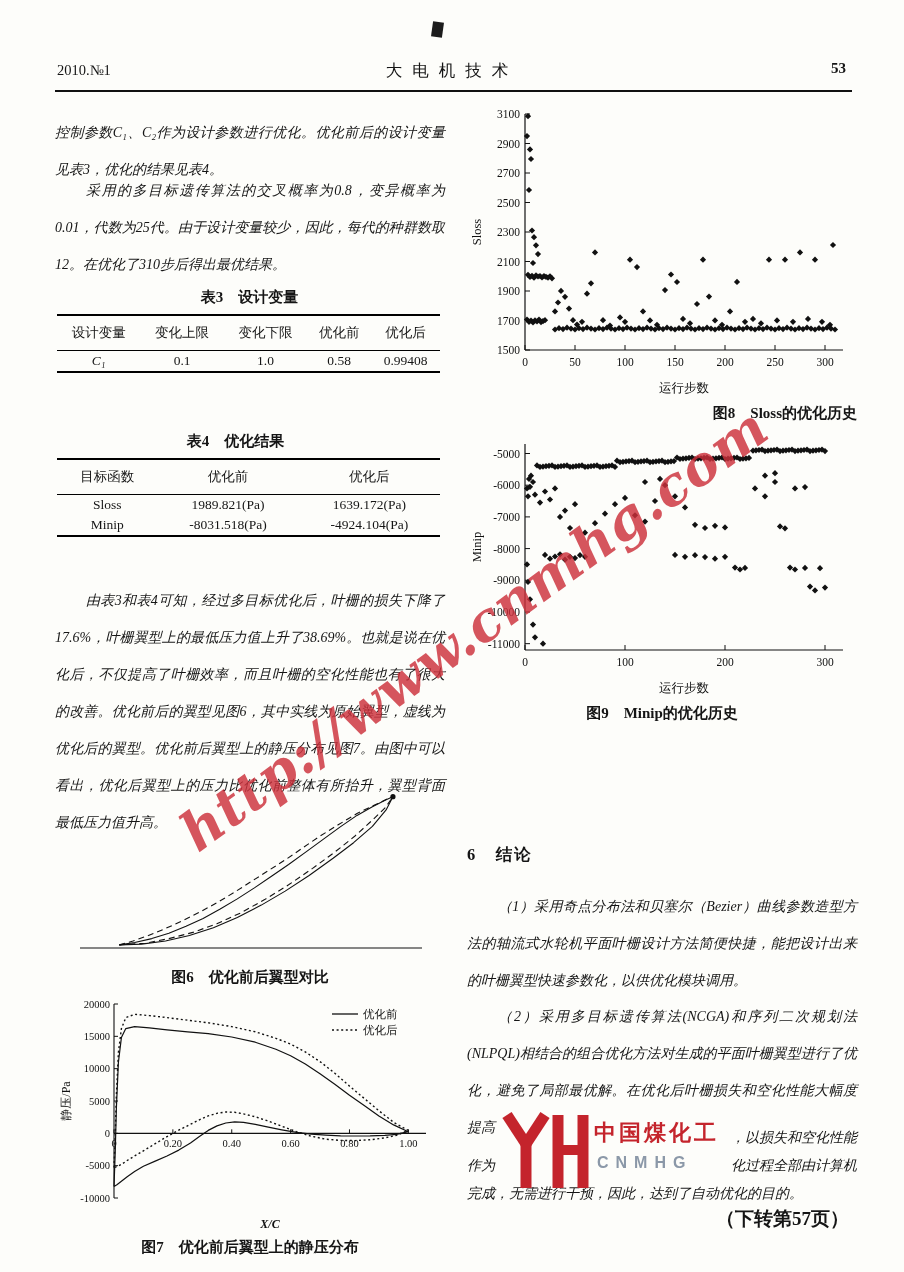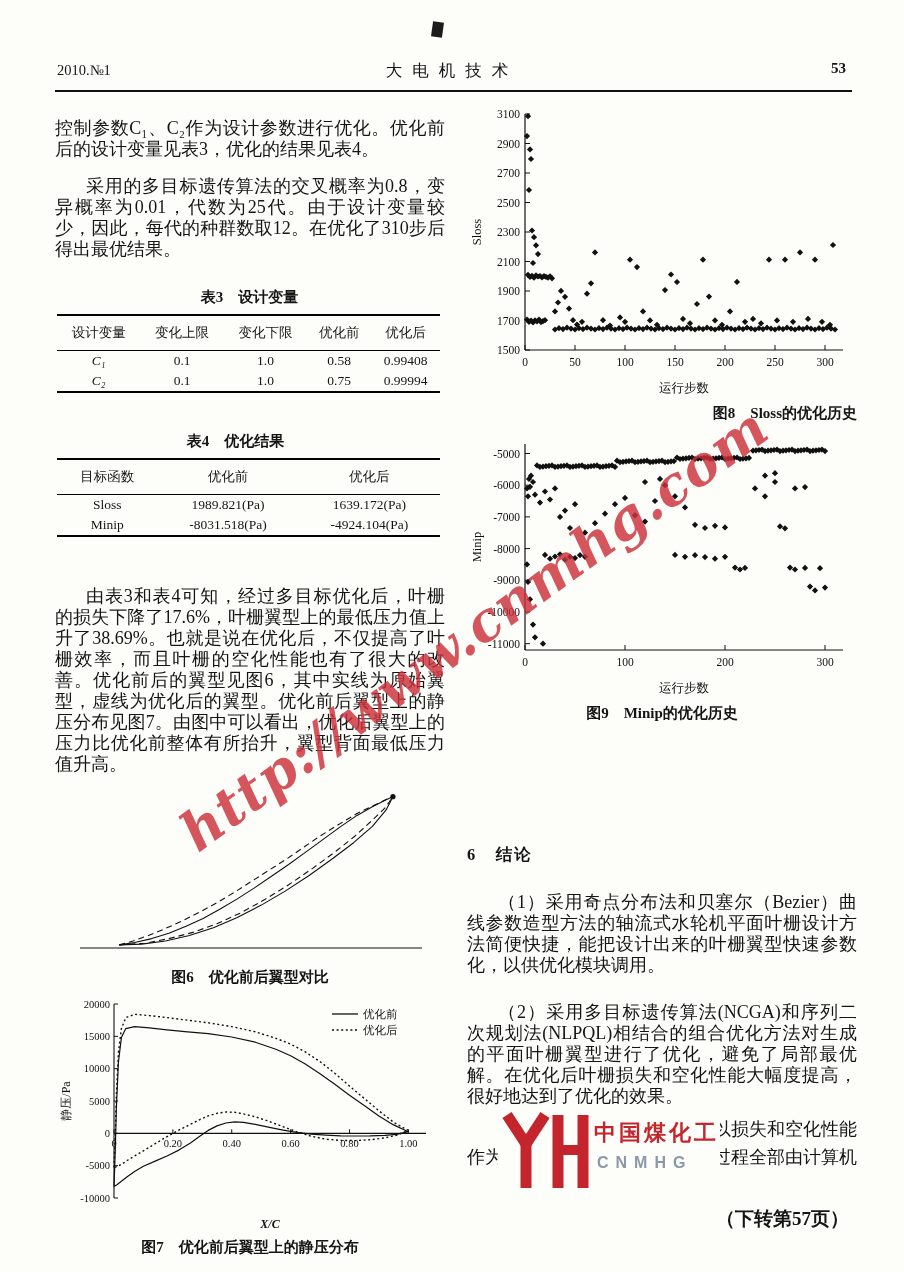--- a/index.html
+++ b/index.html
@@ -3,21 +3,21 @@
 <meta charset="utf-8">
 <style>
   html,body{margin:0;padding:0;background:#888;}
   .page{position:relative;width:904px;height:1272px;margin:0 auto;background:#fdfdfa;overflow:hidden;
         font-family:"Liberation Serif","DejaVu Serif",serif;color:#151515;}
   .ink-mark{position:absolute;left:432px;top:22px;width:11px;height:15px;background:#1c1c1c;transform:rotate(8deg);}
   .hdr-no{position:absolute;left:57px;top:62px;font-size:14.5px;font-family:Liberation Serif, serif;}
   .hdr-title{position:absolute;left:0;top:60px;width:100%;text-align:center;font-size:16.5px;letter-spacing:10px;}
   .hdr-page{position:absolute;right:58px;top:60px;font-size:15px;font-weight:700;}
   .hdr-rule{position:absolute;left:55px;right:52px;top:90px;border-top:2px solid #111;}
-  .para{position:absolute;width:390px;font-size:18px;line-height:21px;text-align:justify;}
+  .para{position:absolute;width:390px;font-size:14px;line-height:37px;text-align:justify;font-style:italic;}
   .indent{text-indent:31px;}
   .tbl-title{position:absolute;width:385px;text-align:center;font-weight:700;font-size:15px;}
   .ptable{position:absolute;width:383px;border-collapse:collapse;font-size:13.5px;
           border-top:2.2px solid #000;border-bottom:2.2px solid #000;}
   .ptable thead th{border-bottom:1.2px solid #000;font-weight:400;padding:8px 2px;text-align:center;}
   .ptable td{padding:2px 2px;text-align:center;}
   .var-cell{font-style:italic;}
   .caption{position:absolute;width:390px;text-align:center;font-weight:700;font-size:15px;}
   .sec-heading{position:absolute;font-weight:700;font-size:16.5px;letter-spacing:2px;}
   svg.fig{position:absolute;}
@@ -59,27 +59,20 @@
         <th>优化后</th>
       </tr>
     </thead>
     <tbody>
       <tr>
         <td class="var-cell">C₁</td>
         <td>0.1</td>
         <td>1.0</td>
         <td>0.58</td>
         <td>0.99408</td>
-      </tr>
-      <tr>
-        <td class="var-cell">C₂</td>
-        <td>0.1</td>
-        <td>1.0</td>
-        <td>0.75</td>
-        <td>0.99994</td>
       </tr>
     </tbody>
   </table>
 
   <div class="tbl-title" style="left:43px;top:432px;">表4　优化结果</div>
   <table class="ptable" style="left:57px;top:458px;">
     <thead>
       <tr>
         <th>目标函数</th>
         <th>优化前</th>
@@ -544,20 +537,21 @@
   <div class="sec-heading" style="left:467px;top:844px;">6　结论</div>
 
   <p class="para indent" style="left:467px;top:874px;">（1）采用奇点分布法和贝塞尔（Bezier）曲线参数造型方法的轴流式水轮机平面叶栅设计方法简便快捷，能把设计出来的叶栅翼型快速参数化，以供优化模块调用。</p>
   <p class="para indent" style="left:467px;top:984px;">（2）采用多目标遗传算法(NCGA)和序列二次规划法(NLPQL)相结合的组合优化方法对生成的平面叶栅翼型进行了优化，避免了局部最优解。在优化后叶栅损失和空化性能大幅度提高，很好地达到了优化的效果。</p>
 
   <div class="para" style="left:467px;top:1119px;text-align:right;">，以损失和空化性能</div>
   <div class="para frag2" style="left:467px;top:1147px;">
     <span>作为</span>
     <span>化过程全部由计算机</span>
   </div>
+  <div class="para" style="left:467px;top:1175px;">完成，无需进行干预，因此，达到了自动优化的目的。</div>
 
   <div class="continued" style="left:467px;top:1206px;">（下转第57页）</div>
 
   <div class="watermark">http://www.cnmhg.com</div>
 
   <div class="logo">
     <div class="logo-mask"></div>
     <svg class="logo-mark" width="90" height="90" viewBox="0 0 90 90">
       <path d="M7 9 L26 38" stroke="#c4242c" stroke-width="11" fill="none"></path>
       <path d="M45 9 L26 38" stroke="#c4242c" stroke-width="11" fill="none"></path>

